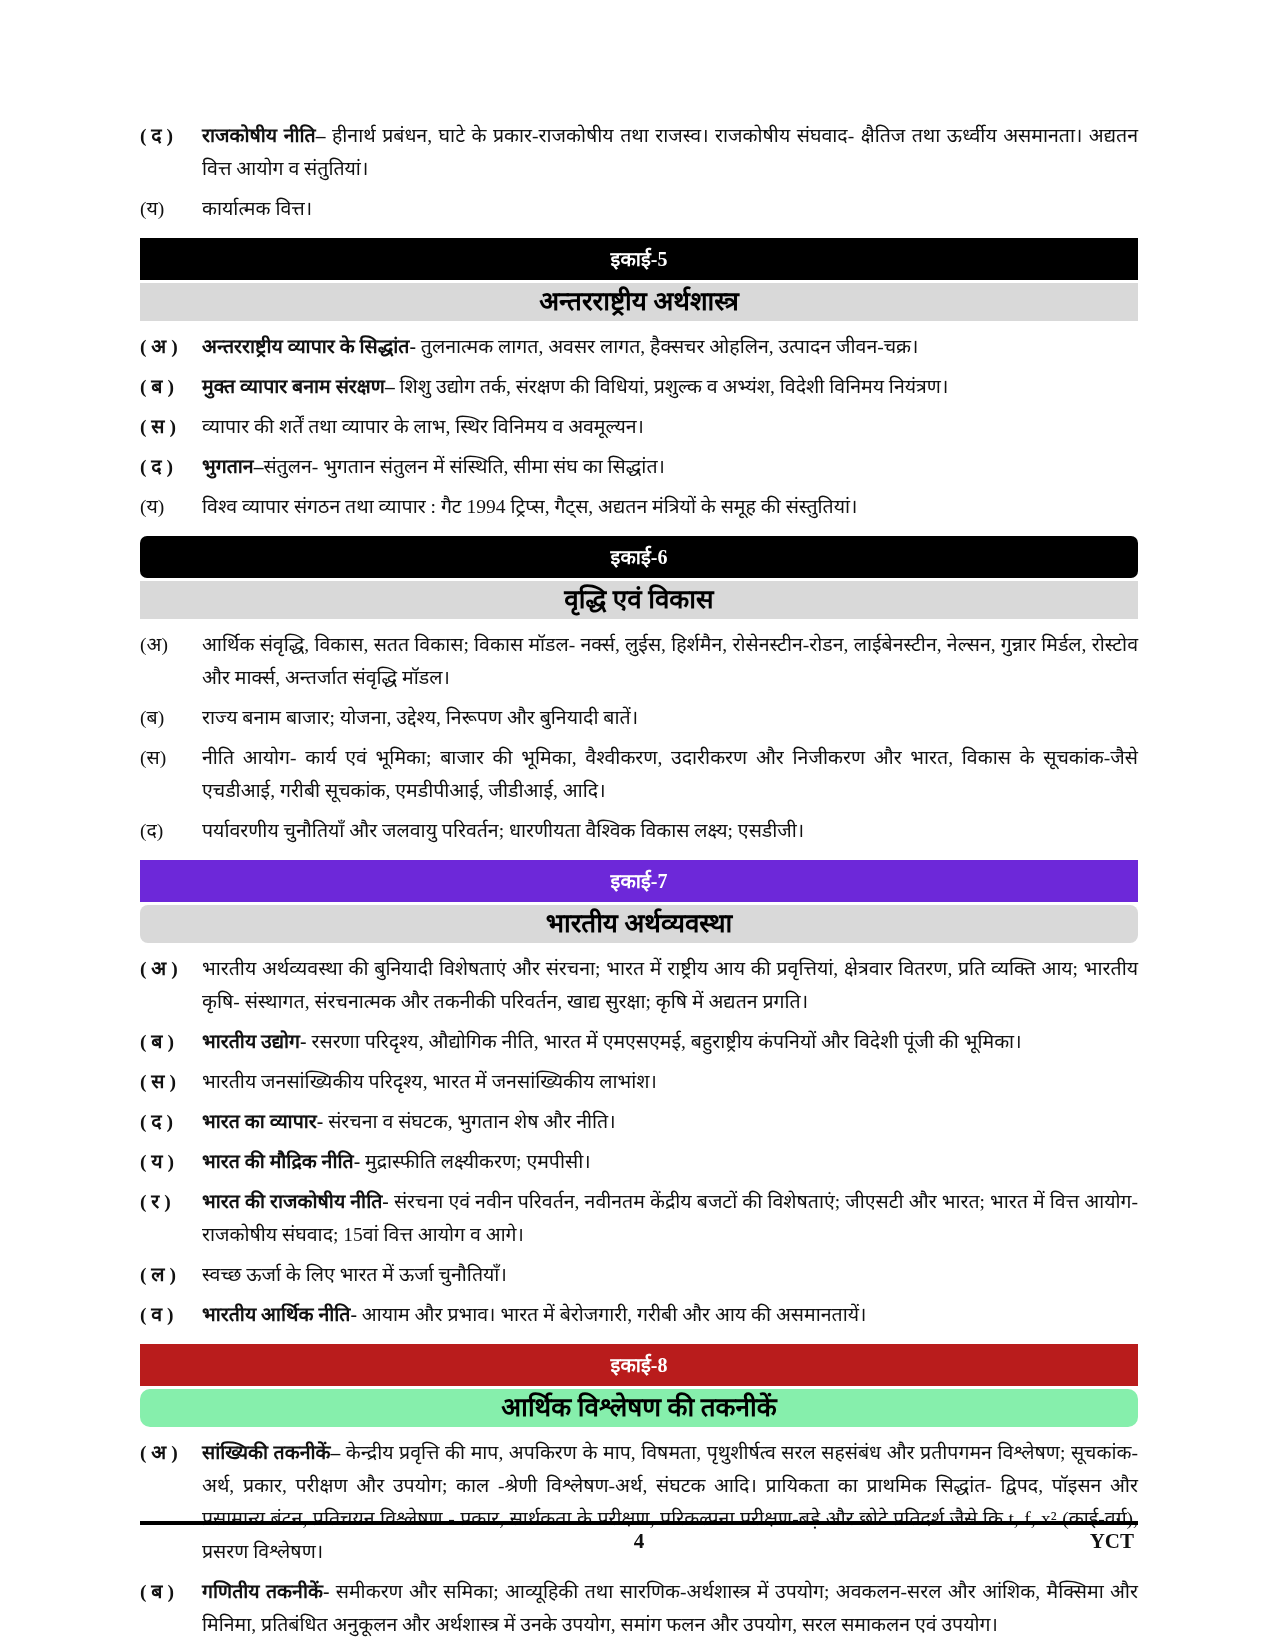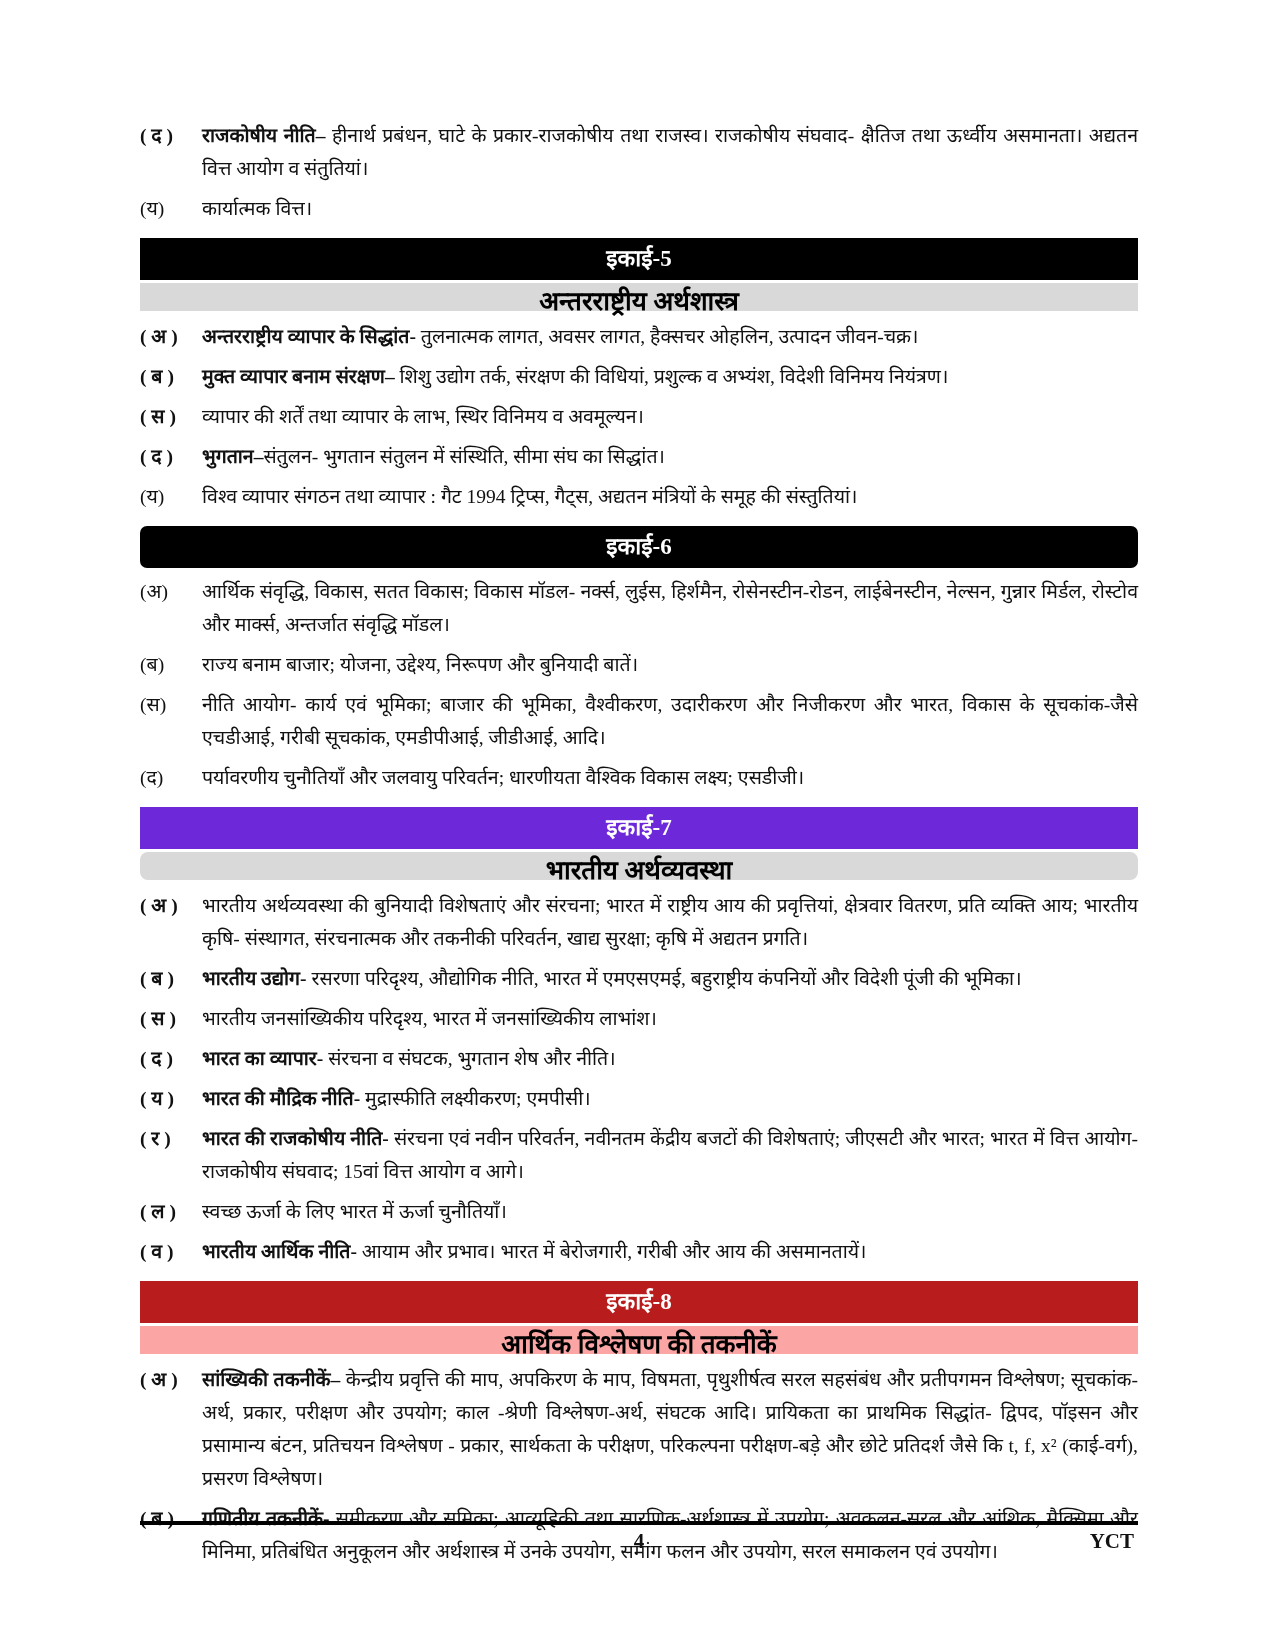--- a/index.html
+++ b/index.html
@@ -29,27 +29,27 @@
   .item-text {
     flex:1 1 auto;
     text-align:justify;
   }
   .item-text b { font-weight:bold; }
   
   .unit-banner {
     margin-top:13px;
     background:#000000; color:#ffffff;
     text-align:center; font-weight:bold;
-    font-size:23px; line-height:42px; height:42px;
+    font-size:20px; line-height:42px; height:42px;
   }
   .unit-title {
     margin-top:3px; margin-bottom:9px;
     background:#d9d9d9; color:#000000;
     text-align:center; font-weight:bold;
-    font-size:26px; line-height:38px; height:28px;
+    font-size:26px; line-height:38px; height:38px;
   }
   
   .footer {
     position:absolute; left:140px; right:137px; top:1521px;
   }
   .footer-rule { height:4px; background:#000000; }
   .footer-row {
     position:relative; height:36px; margin-top:4px;
     font-weight:bold; font-size:21px;
   }
@@ -90,20 +90,21 @@
           <span class="marker bold">( द )</span>
           <div class="item-text"><b class="topic">भुगतान–</b><span>संतुलन- भुगतान संतुलन में संस्थिति, सीमा संघ का सिद्धांत।</span></div>
         </div>
         <div class="item-row">
           <span class="marker">(य)</span>
           <div class="item-text"><span>विश्व व्यापार संगठन तथा व्यापार : गैट 1994 ट्रिप्स, गैट्स, अद्यतन मंत्रियों के समूह की संस्तुतियां।</span></div>
         </div>
       </section>
       <section class="unit">
         <div class="unit-banner" style="background: rgb(0, 0, 0); color: rgb(255, 255, 255); border-radius: 7px;">इकाई-6</div>
+        <div class="unit-title" style="background: rgb(217, 217, 217);">वृद्धि एवं विकास</div>
         <div class="item-row">
           <span class="marker">(अ)</span>
           <div class="item-text"><span>आर्थिक संवृद्धि, विकास, सतत विकास; विकास मॉडल- नर्क्स, लुईस, हिर्शमैन, रोसेनस्टीन-रोडन, लाईबेनस्टीन, नेल्सन, गुन्नार मिर्डल, रोस्टोव और मार्क्स, अन्तर्जात संवृद्धि मॉडल।</span></div>
         </div>
         <div class="item-row">
           <span class="marker">(ब)</span>
           <div class="item-text"><span>राज्य बनाम बाजार; योजना, उद्देश्य, निरूपण और बुनियादी बातें।</span></div>
         </div>
         <div class="item-row">
           <span class="marker">(स)</span>
@@ -145,21 +146,21 @@
           <span class="marker bold">( ल )</span>
           <div class="item-text"><span>स्वच्छ ऊर्जा के लिए भारत में ऊर्जा चुनौतियाँ।</span></div>
         </div>
         <div class="item-row">
           <span class="marker bold">( व )</span>
           <div class="item-text"><b class="topic">भारतीय आर्थिक नीति- </b><span>आयाम और प्रभाव। भारत में बेरोजगारी, गरीबी और आय की असमानतायें।</span></div>
         </div>
       </section>
       <section class="unit">
         <div class="unit-banner" style="background: #b91c1c; color: rgb(255, 255, 255);">इकाई-8</div>
-        <div class="unit-title" style="background: #fca5a5;">आर्थिक विश्लेषण की तकनीकें</div>
+        <div class="unit-title" style="background: #86efac; border-radius: 10px;">आर्थिक विश्लेषण की तकनीकें</div>
         <div class="item-row">
           <span class="marker bold">( अ )</span>
           <div class="item-text"><b class="topic">सांख्यिकी तकनीकें– </b><span>केन्द्रीय प्रवृत्ति की माप, अपकिरण के माप, विषमता, पृथुशीर्षत्व सरल सहसंबंध और प्रतीपगमन विश्लेषण; सूचकांक-अर्थ, प्रकार, परीक्षण और उपयोग; काल -श्रेणी विश्लेषण-अर्थ, संघटक आदि। प्रायिकता का प्राथमिक सिद्धांत- द्विपद, पॉइसन और प्रसामान्य बंटन, प्रतिचयन विश्लेषण - प्रकार, सार्थकता के परीक्षण, परिकल्पना परीक्षण-बड़े और छोटे प्रतिदर्श जैसे कि t, f, x² (काई-वर्ग), प्रसरण विश्लेषण।</span></div>
         </div>
         <div class="item-row">
           <span class="marker bold">( ब )</span>
           <div class="item-text"><b class="topic">गणितीय तकनीकें- </b><span>समीकरण और समिका; आव्यूहिकी तथा सारणिक-अर्थशास्त्र में उपयोग; अवकलन-सरल और आंशिक, मैक्सिमा और मिनिमा, प्रतिबंधित अनुकूलन और अर्थशास्त्र में उनके उपयोग, समांग फलन और उपयोग, सरल समाकलन एवं उपयोग।</span></div>
         </div>
       </section>
     </div>

